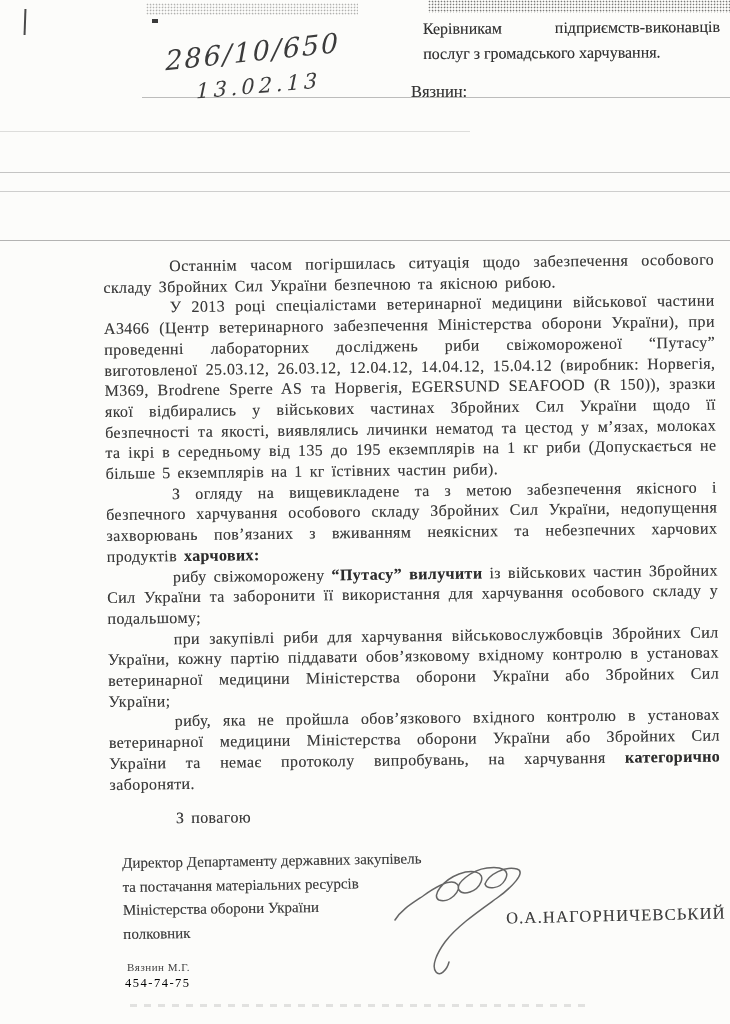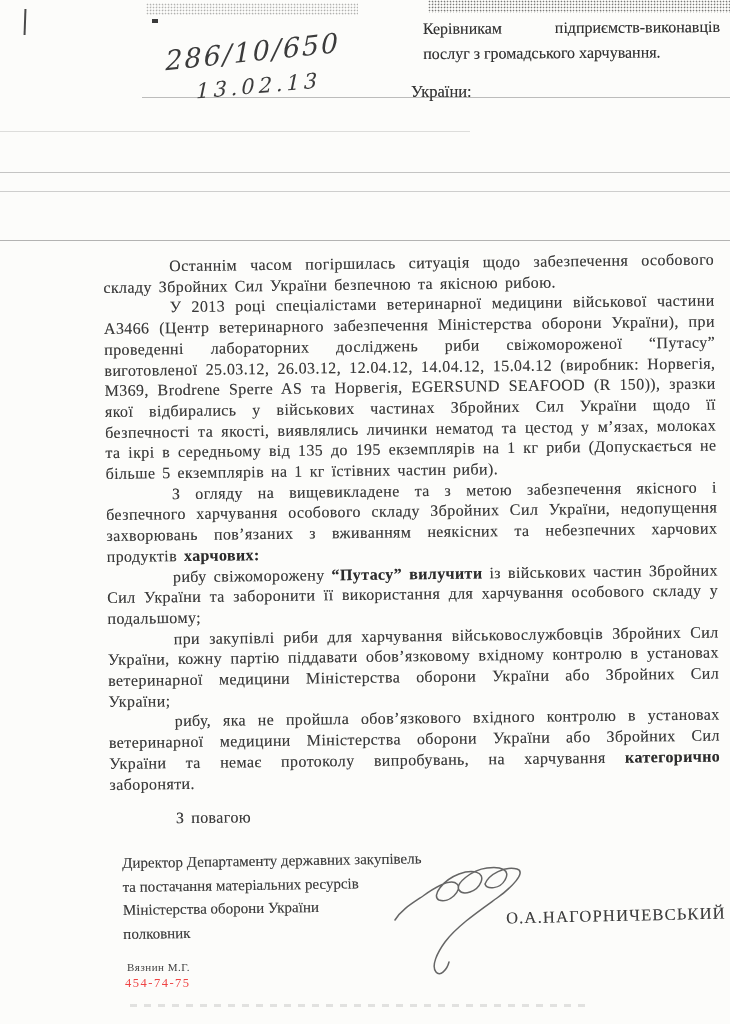--- a/index.html
+++ b/index.html
@@ -65,42 +65,42 @@
     text-shadow:0 0 0.5px rgba(70,70,70,.5);
   }
   .sign-name {
     position:absolute; left:506px; top:906px; font-size:16.5px; letter-spacing:1.2px;
     color:#3e3e3e; transform:rotate(-1.3deg); white-space:nowrap;
     text-shadow:0 0 0.5px rgba(70,70,70,.5);
   }
   .signature-svg { position:absolute; left:393px; top:860px; }
   
   .exec-name  { position:absolute; left:127px; top:961px; font-size:11px;  color:#424242; letter-spacing:.5px; }
-  .exec-phone { position:absolute; left:125px; top:976px; font-size:12.5px; color:#ef4444; letter-spacing:1.5px; }
+  .exec-phone { position:absolute; left:125px; top:976px; font-size:12.5px; color:#000000; letter-spacing:1.5px; }
 </style>
 </head>
 <body>
 
 <div class="page">
 
   <div class="speckle speckle-left"></div>
   <div class="speckle speckle-right"></div>
   <div class="tick-mark"></div>
   <div class="dot-mark"></div>
   <div class="hline hline1"></div>
   <div class="hline hline2"></div>
   <div class="hline hline3"></div>
   <div class="hline hline4"></div>
   <div class="hline hline5"></div>
   <div class="hline hline6"></div>
 
   <div class="recipient">Керівникам підприємств-виконавців послуг з громадського харчування.</div>
   <div class="handwriting hw-num">286/10/650</div>
   <div class="handwriting hw-date">13.02.13</div>
-  <div class="only-label">України:</div>
+  <div class="only-label">Вязнин:</div>
 
   <div class="letter-body">
     <p>Останнім часом погіршилась ситуація щодо забезпечення особового складу Збройних Сил України безпечною та якісною рибою.</p>
     <p>У 2013 році спеціалістами ветеринарної медицини військової частини А3466 (Центр ветеринарного забезпечення Міністерства оборони України), при проведенні лабораторних досліджень риби свіжомороженої “Путасу” виготовленої 25.03.12, 26.03.12, 12.04.12, 14.04.12, 15.04.12 (виробник: Норвегія, М369, Brodrene Sperre AS та Норвегія, EGERSUND SEAFOOD (R 150)), зразки якої відбирались у військових частинах Збройних Сил України щодо її безпечності та якості, виявлялись личинки нематод та цестод у м’язах, молоках та ікрі в середньому від 135 до 195 екземплярів на 1 кг риби (Допускається не більше 5 екземплярів на 1 кг їстівних частин риби).</p>
     <p><span>З огляду на вищевикладене та з метою забезпечення якісного і безпечного харчування особового складу Збройних Сил України, недопущення захворювань пов’язаних з вживанням неякісних та небезпечних харчових продуктів </span><b>харчових:</b></p>
     <p><span>рибу свіжоморожену </span><b>“Путасу” вилучити</b><span> із військових частин Збройних Сил України та заборонити її використання для харчування особового складу у подальшому;</span></p>
     <p>при закупівлі риби для харчування військовослужбовців Збройних Сил України, кожну партію піддавати обов’язковому вхідному контролю в установах ветеринарної медицини Міністерства оборони України або Збройних Сил України;</p>
     <p><span>рибу, яка не пройшла обов’язкового вхідного контролю в установах ветеринарної медицини Міністерства оборони України або Збройних Сил України та немає протоколу випробувань, на харчування </span><b>категорично</b><span> забороняти.</span></p>
     <p class="closing">З повагою</p>
   </div>

